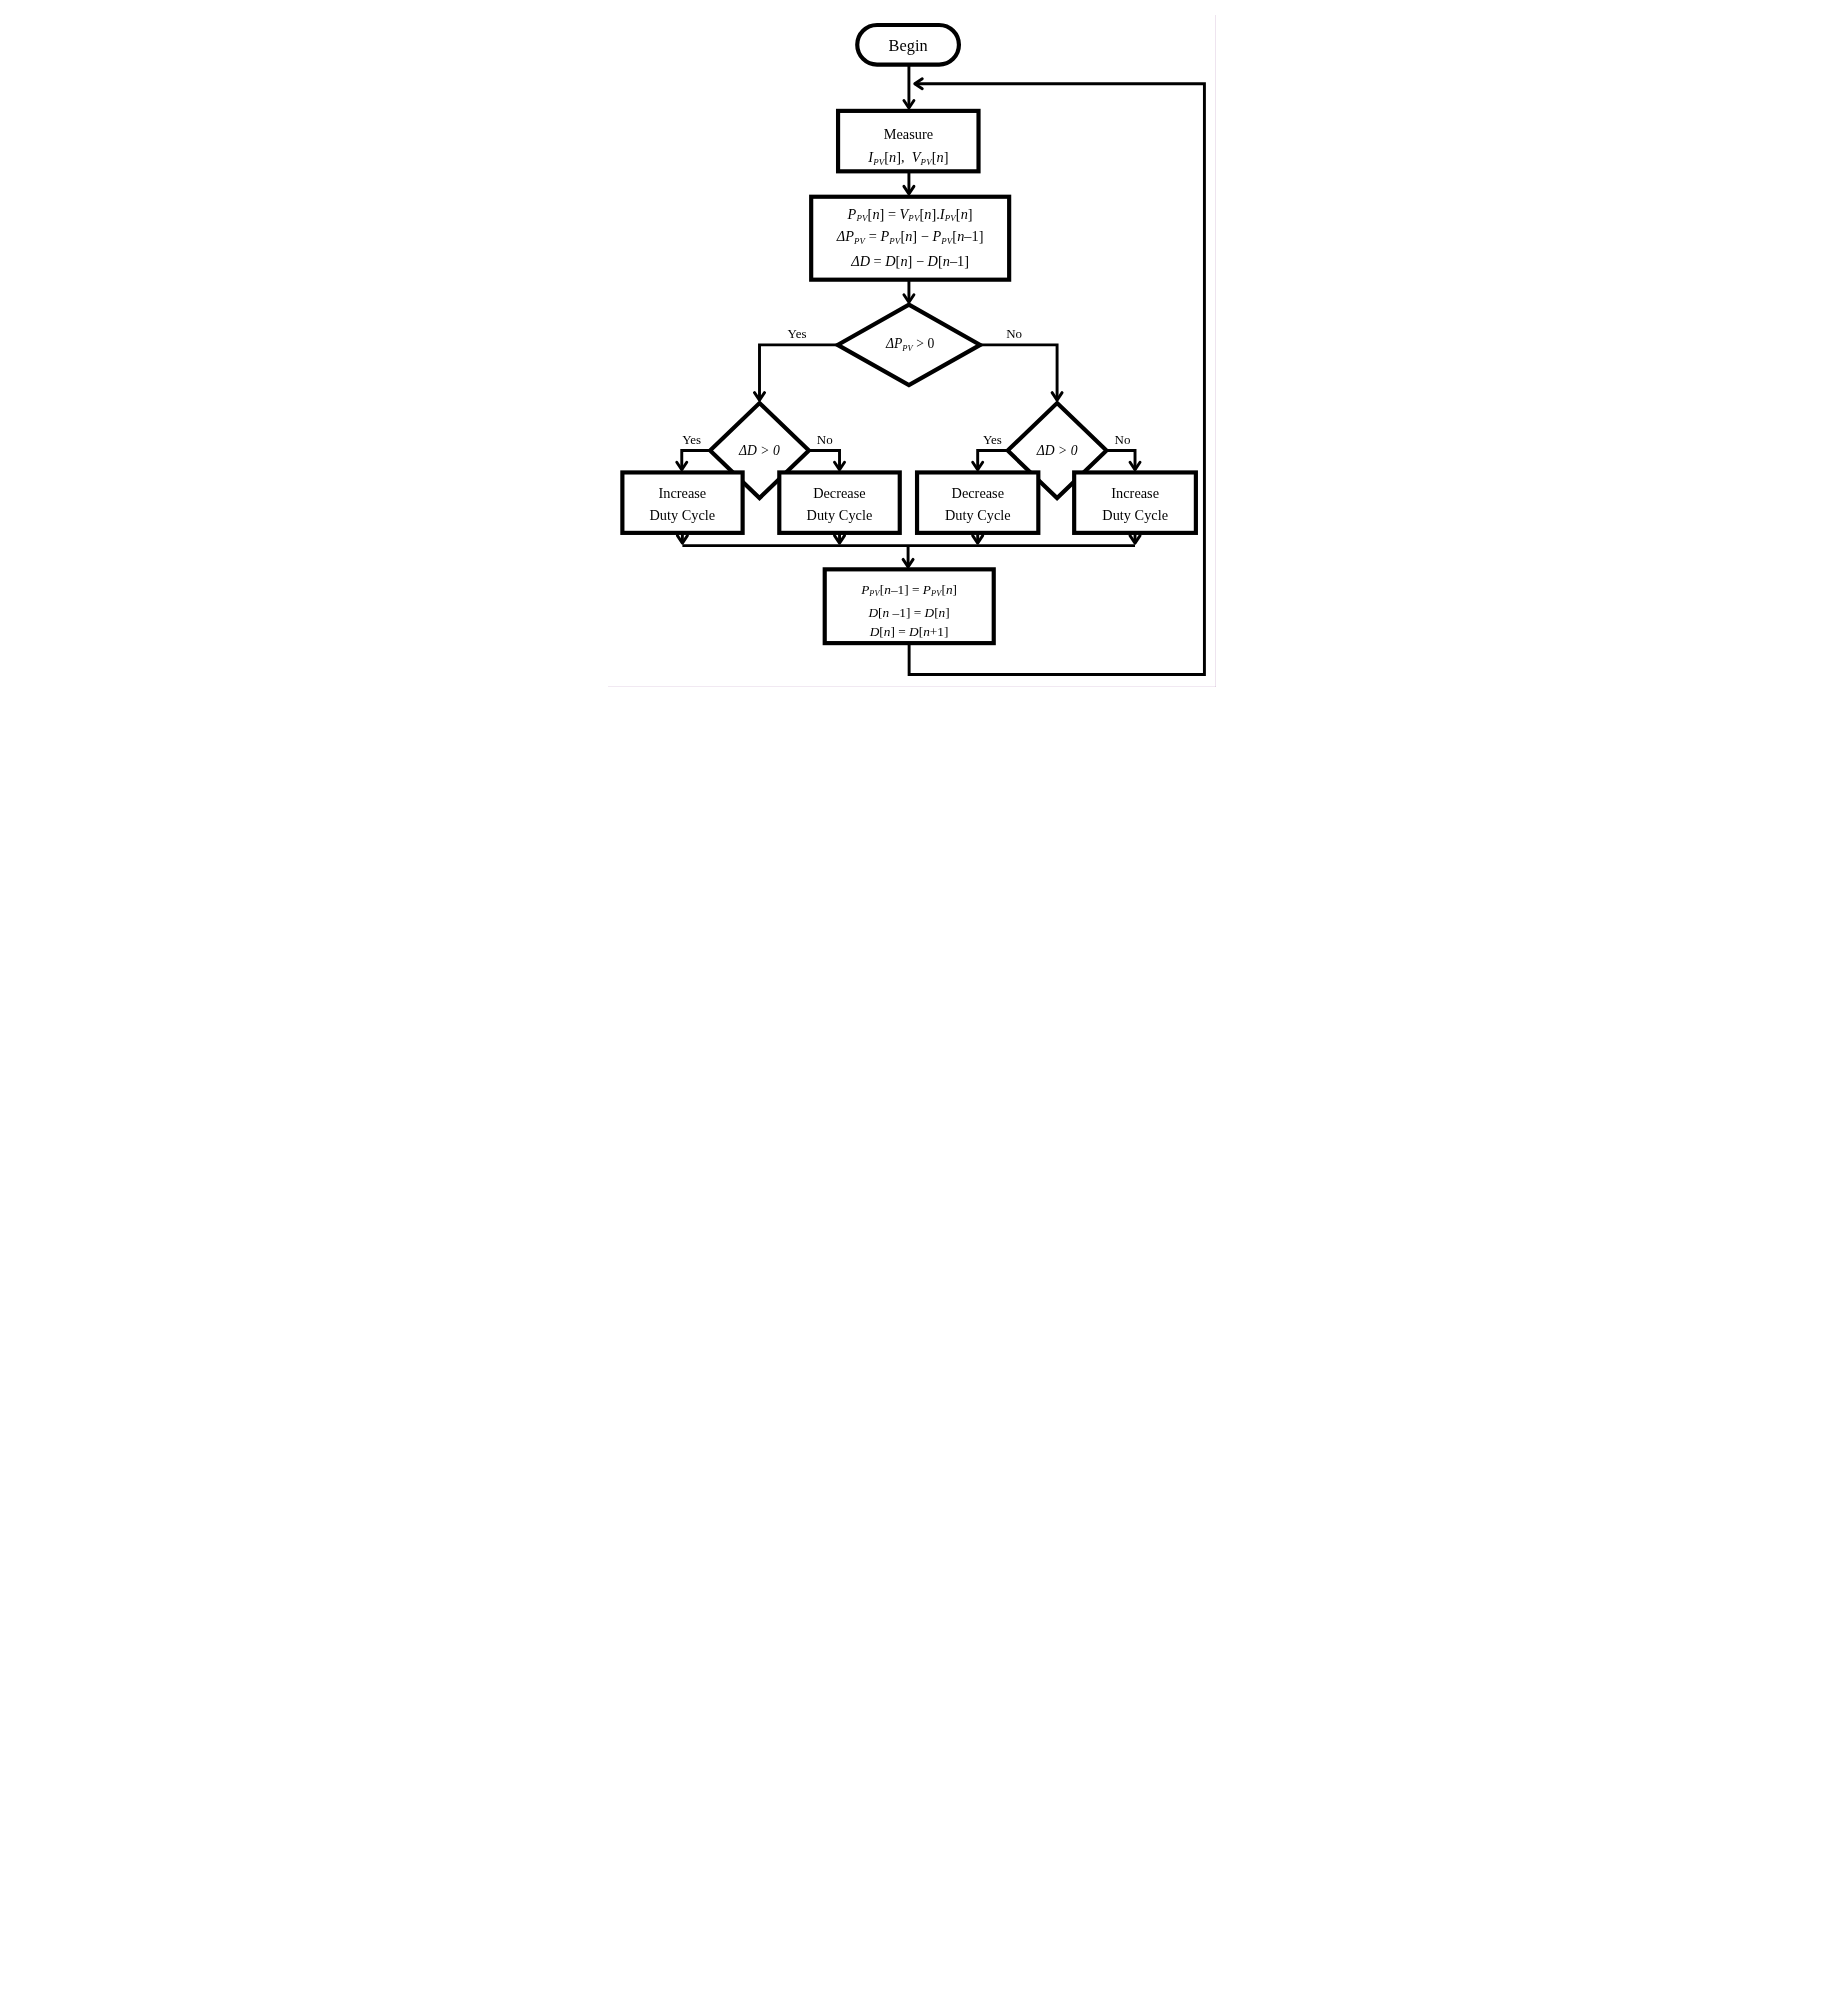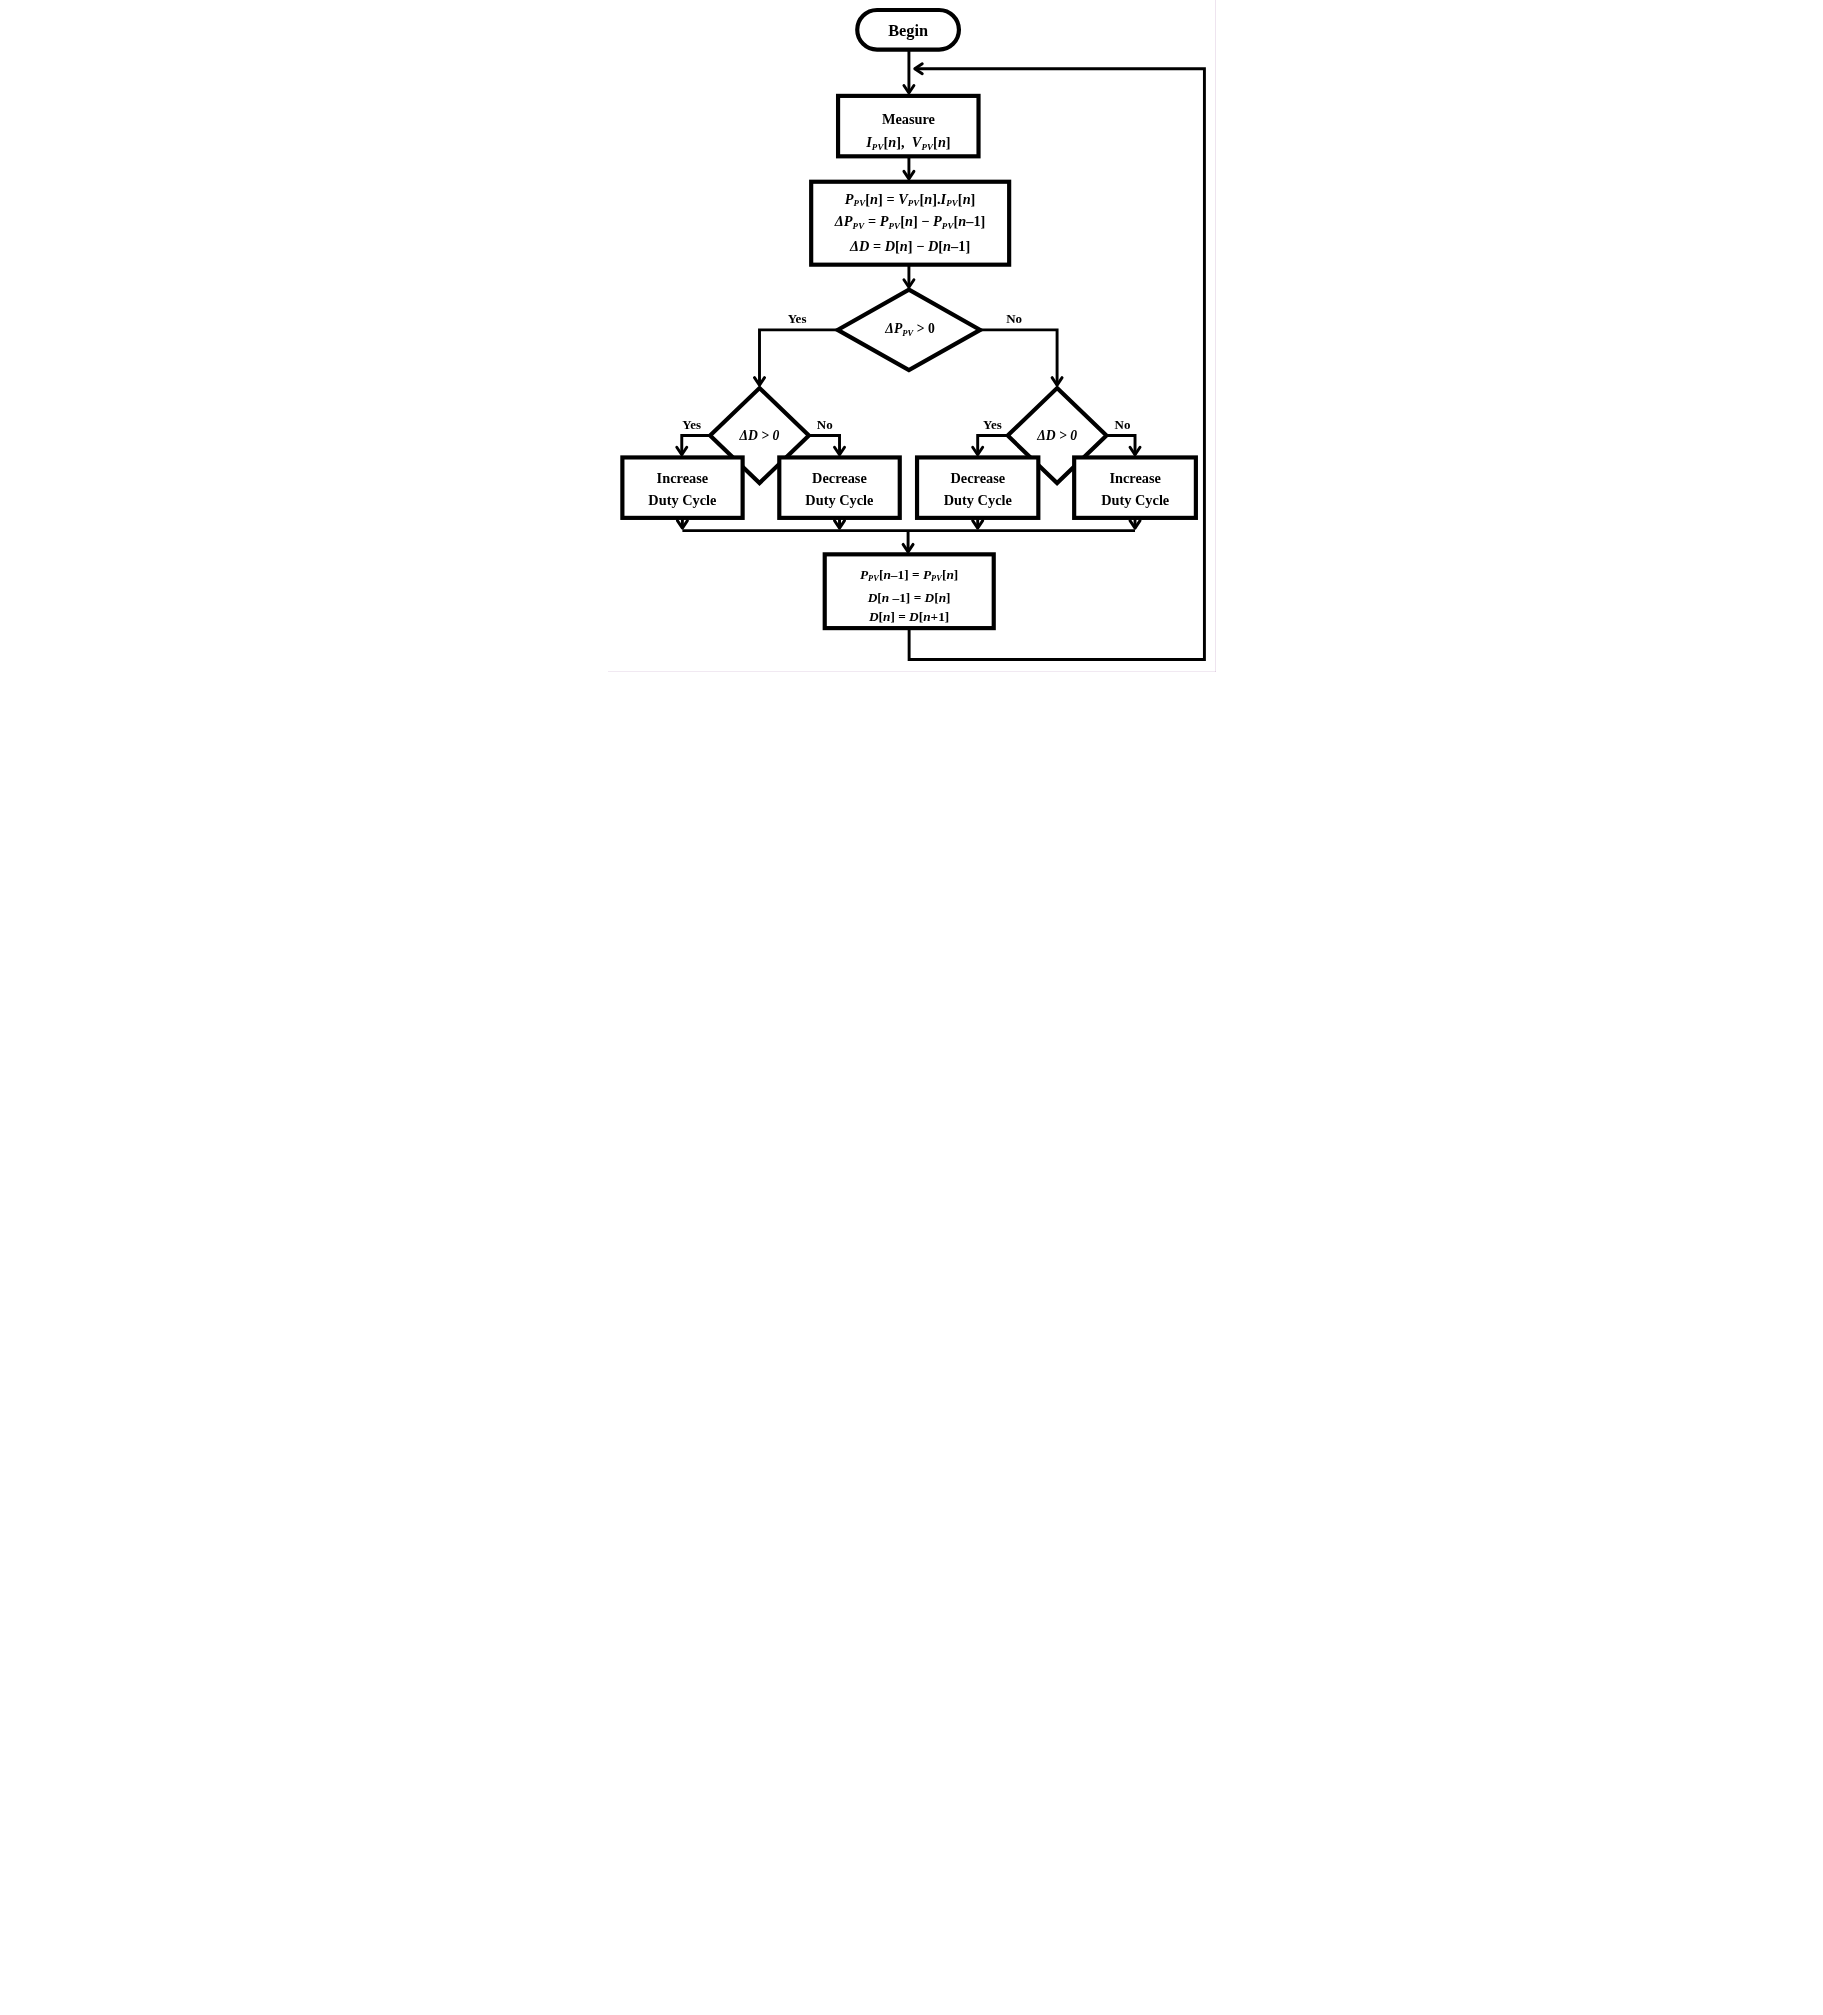--- a/index.html
+++ b/index.html
@@ -5,24 +5,23 @@
   html, body {
     margin: 0;
     padding: 0;
     background: #ffffff;
     font-family: "Liberation Serif", "DejaVu Serif", serif;
   }
   .viewport {
     position: relative;
     width: 608px;
     height: 672px;
-    margin: 0 auto;
+    margin: 15px auto;
     overflow: hidden;
     background: #701a75;
-    font-weight: bold;
   }
   .stage {
     position: absolute;
     left: 0; top: 0;
     width: 1823px;
     height: 2015px;
     transform: scale(0.33345);
     transform-origin: 0 0;
     background: #ffffff;
   }

